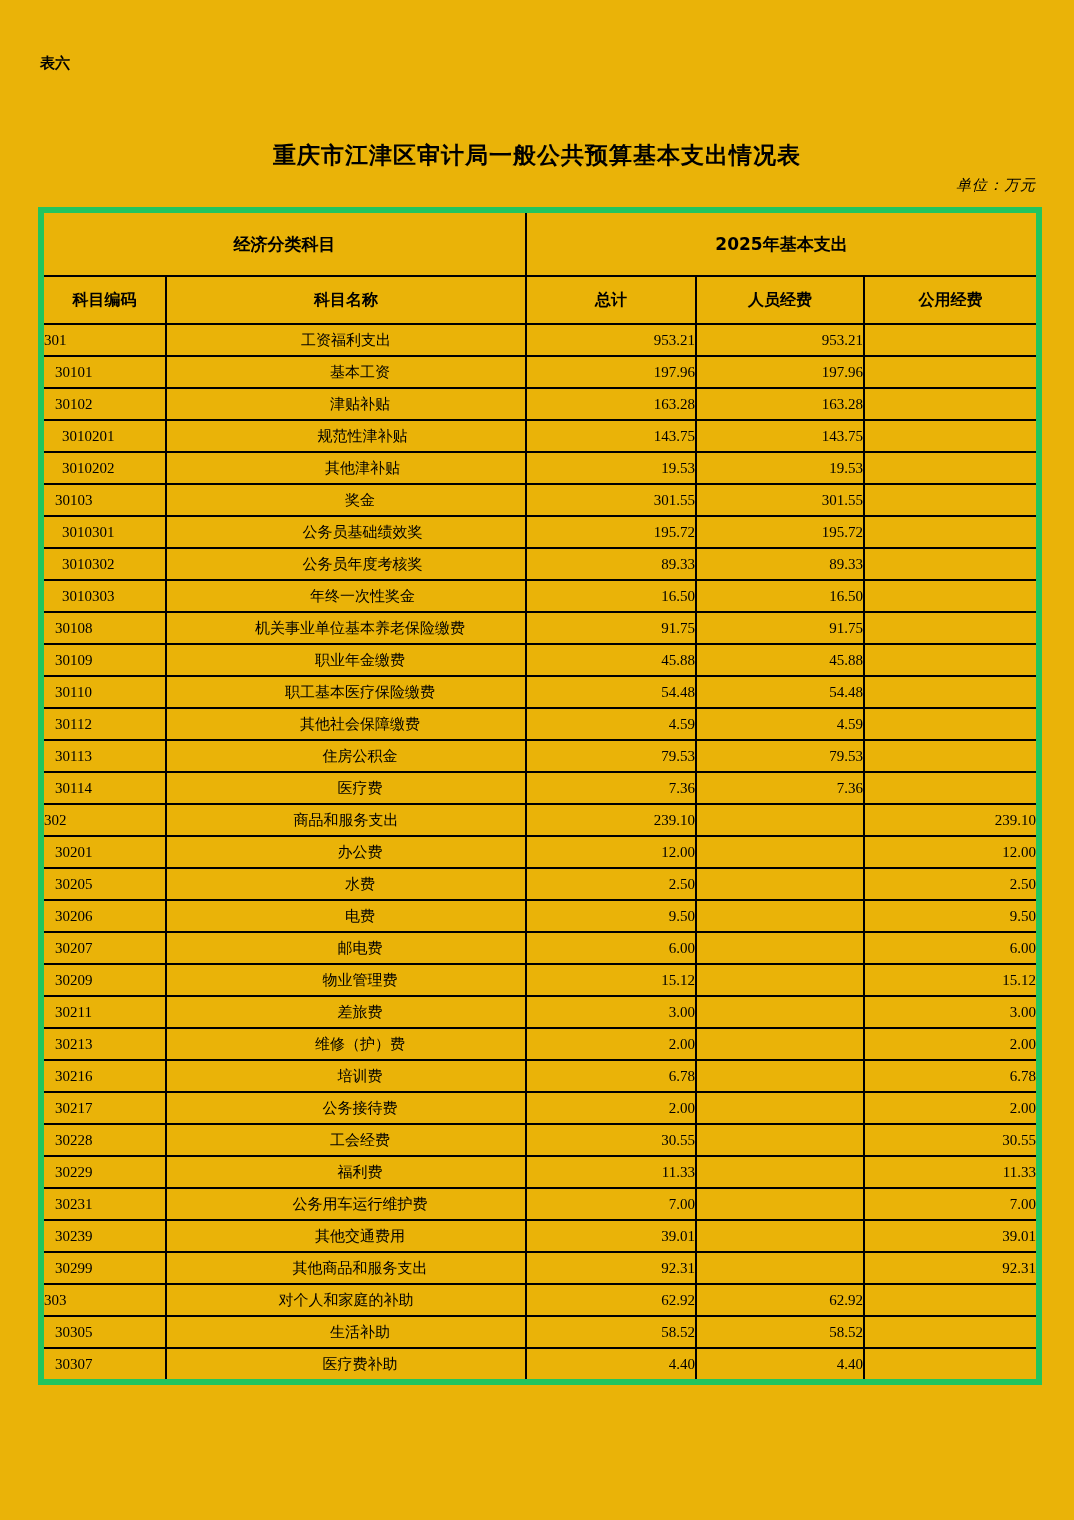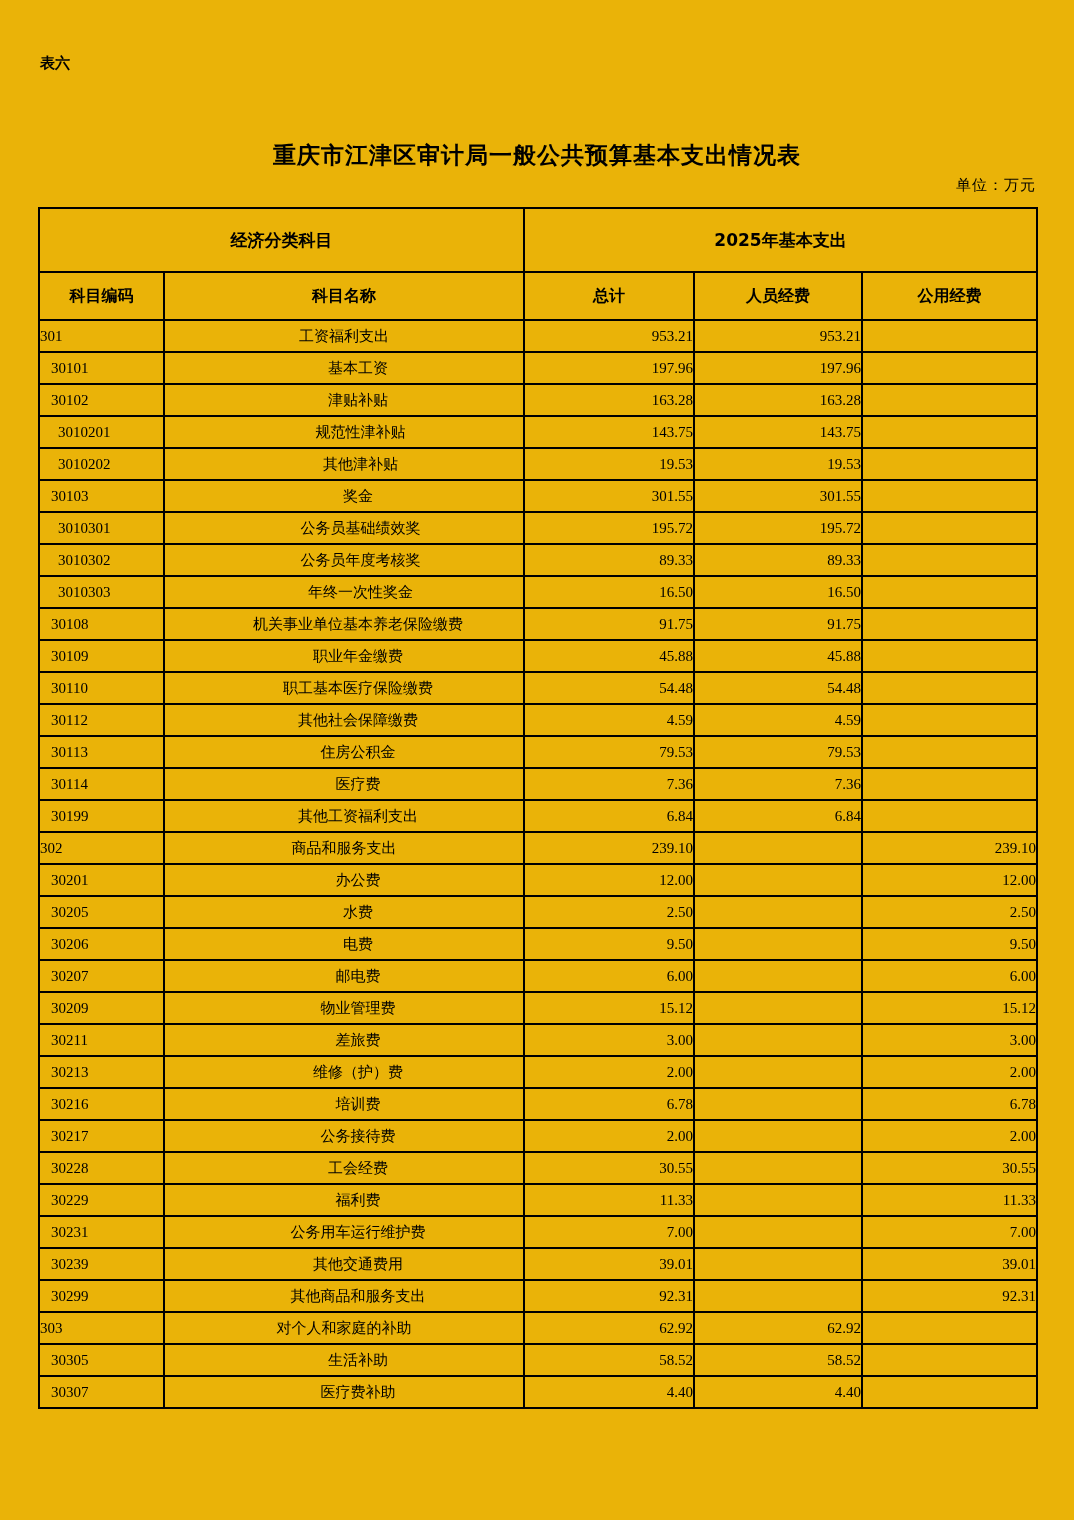--- a/index.html
+++ b/index.html
@@ -32,30 +32,31 @@
     text-align: center;
     font-weight: bold;
     font-size: 23px;
     letter-spacing: 1px;
   }
   .unit-note {
     position: absolute;
     top: 176px;
     right: 38px;
     font-size: 15px;
+    font-style: italic;
     letter-spacing: 1px;
   }
   table.budget {
     position: absolute;
     left: 38px;
     top: 207px;
     width: 998px;
     border-collapse: collapse;
     table-layout: fixed;
-    border: 2px solid #22c55e;
+    border: 6px solid #22c55e;
   }
   table.budget th,
   table.budget td {
     border: 2px solid #000;
     padding: 0;
     vertical-align: middle;
     overflow: hidden;
     white-space: nowrap;
   }
   thead th {
@@ -212,27 +213,20 @@
     <td class="num"></td>
   </tr>
         <tr>
     <td class="code ind1">30114</td>
     <td class="name nind1">医疗费</td>
     <td class="num">7.36</td>
     <td class="num">7.36</td>
     <td class="num"></td>
   </tr>
         <tr>
-    <td class="code ind1">30199</td>
-    <td class="name nind1">其他工资福利支出</td>
-    <td class="num">6.84</td>
-    <td class="num">6.84</td>
-    <td class="num"></td>
-  </tr>
-        <tr>
     <td class="code ind0">302</td>
     <td class="name nind0">商品和服务支出</td>
     <td class="num">239.10</td>
     <td class="num"></td>
     <td class="num">239.10</td>
   </tr>
         <tr>
     <td class="code ind1">30201</td>
     <td class="name nind1">办公费</td>
     <td class="num">12.00</td>

